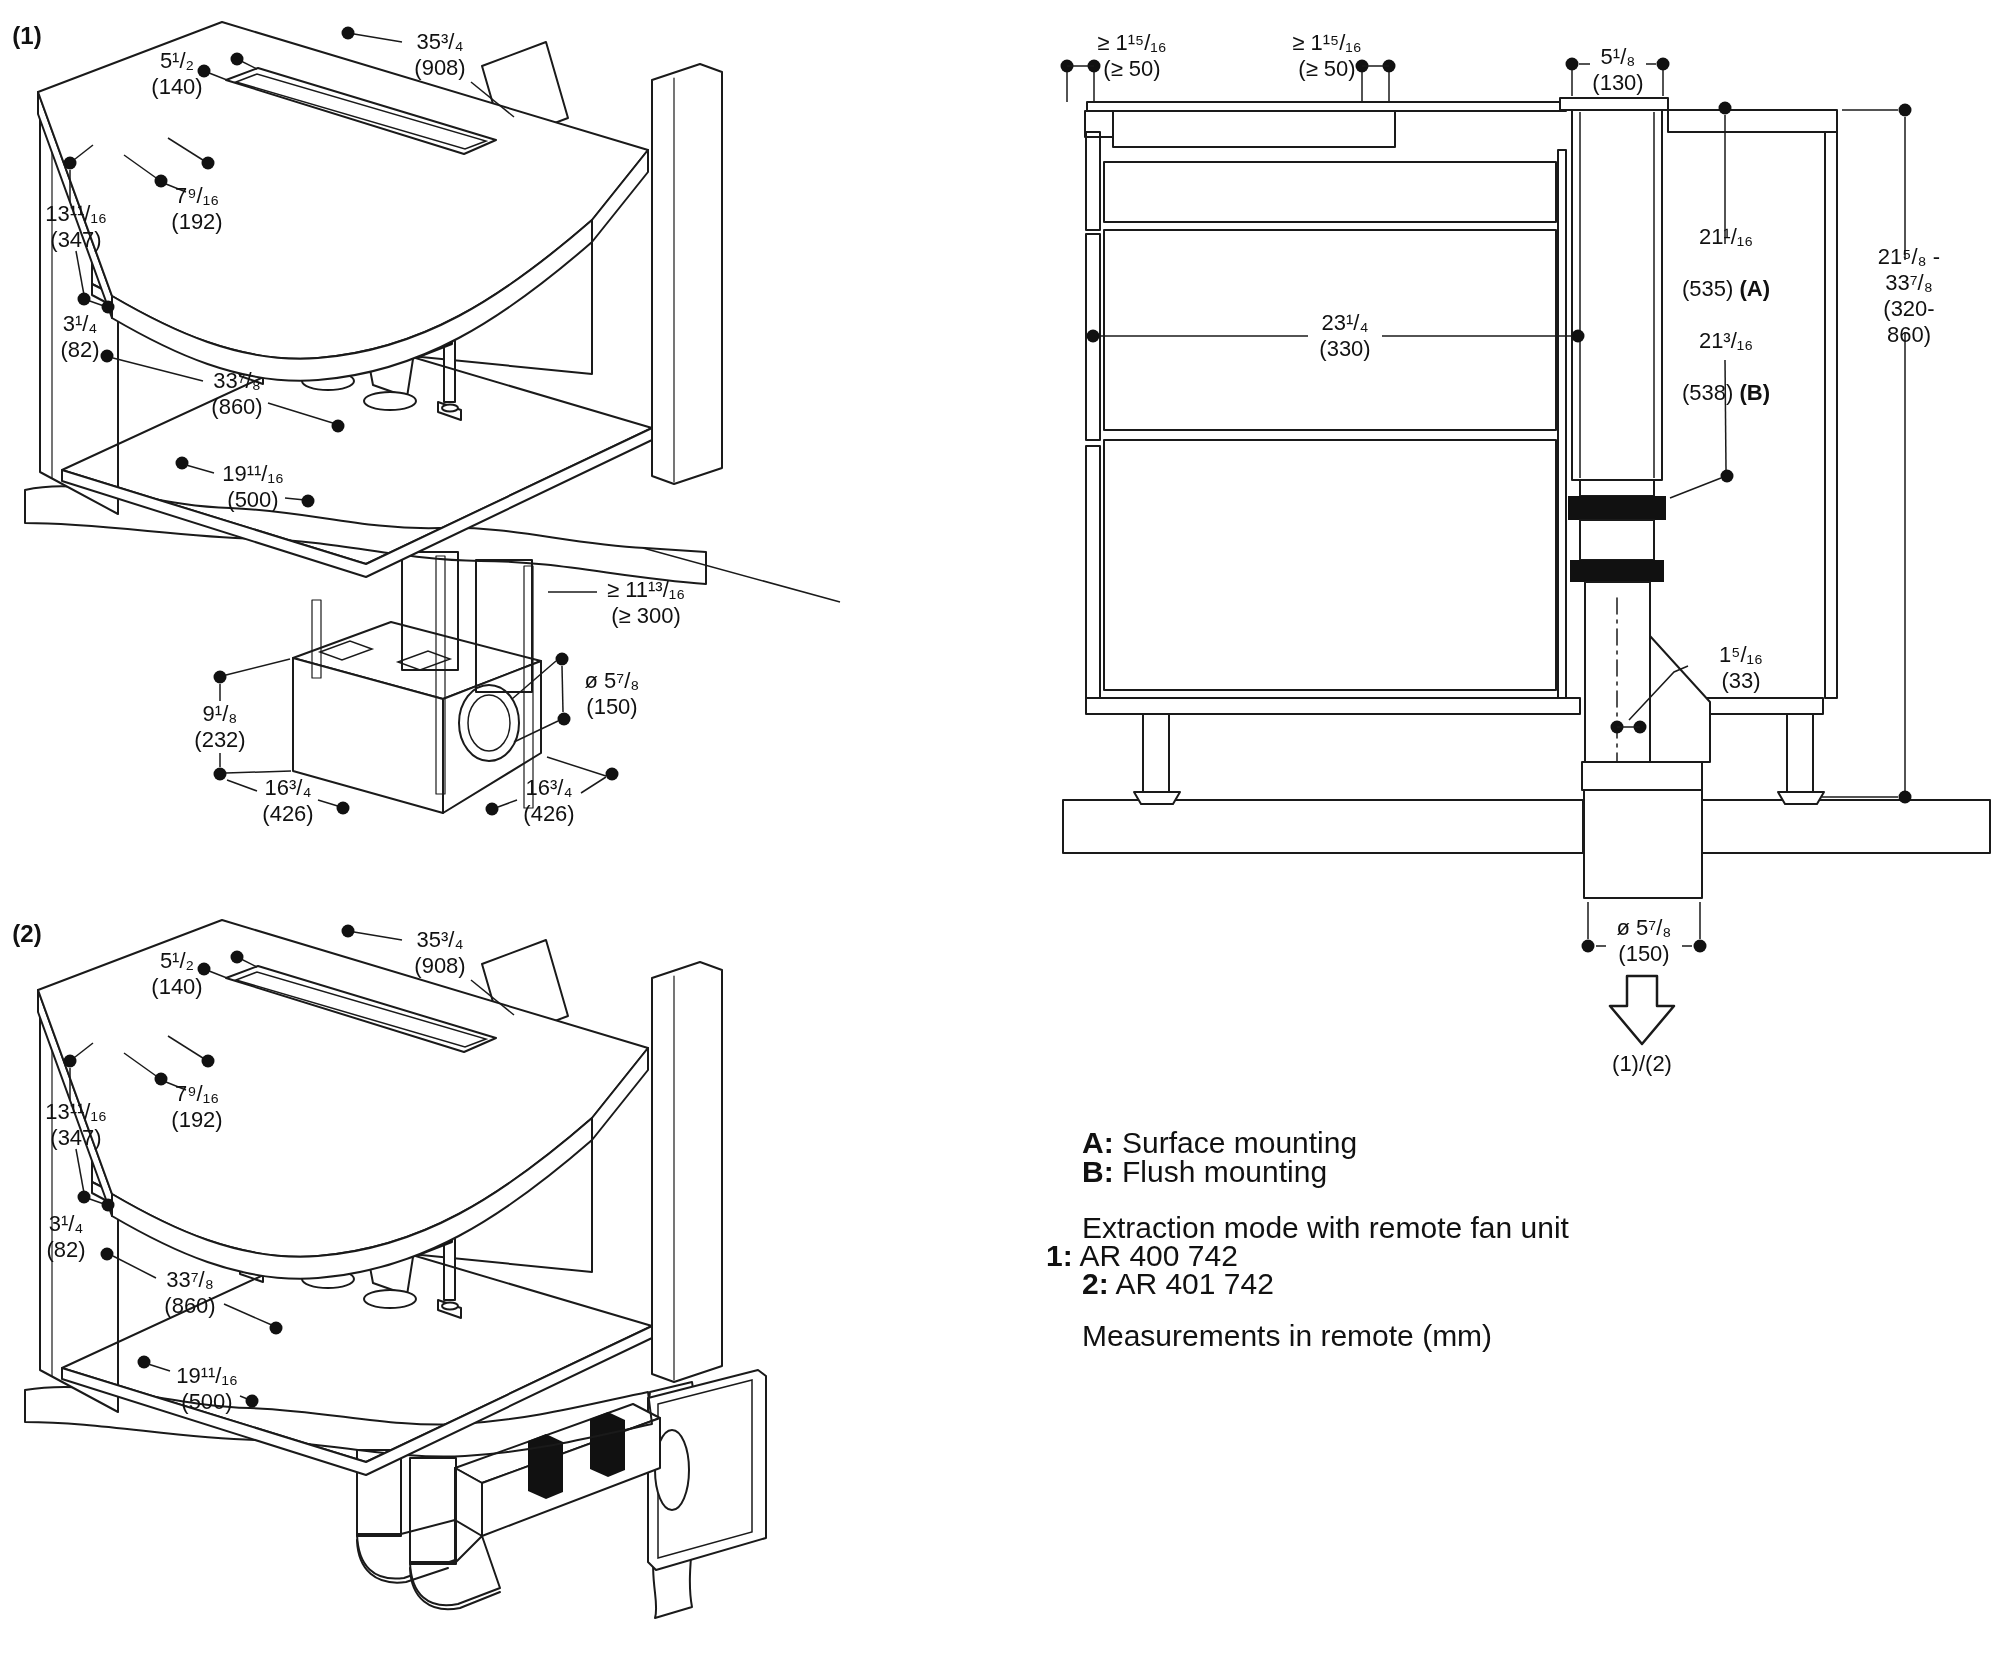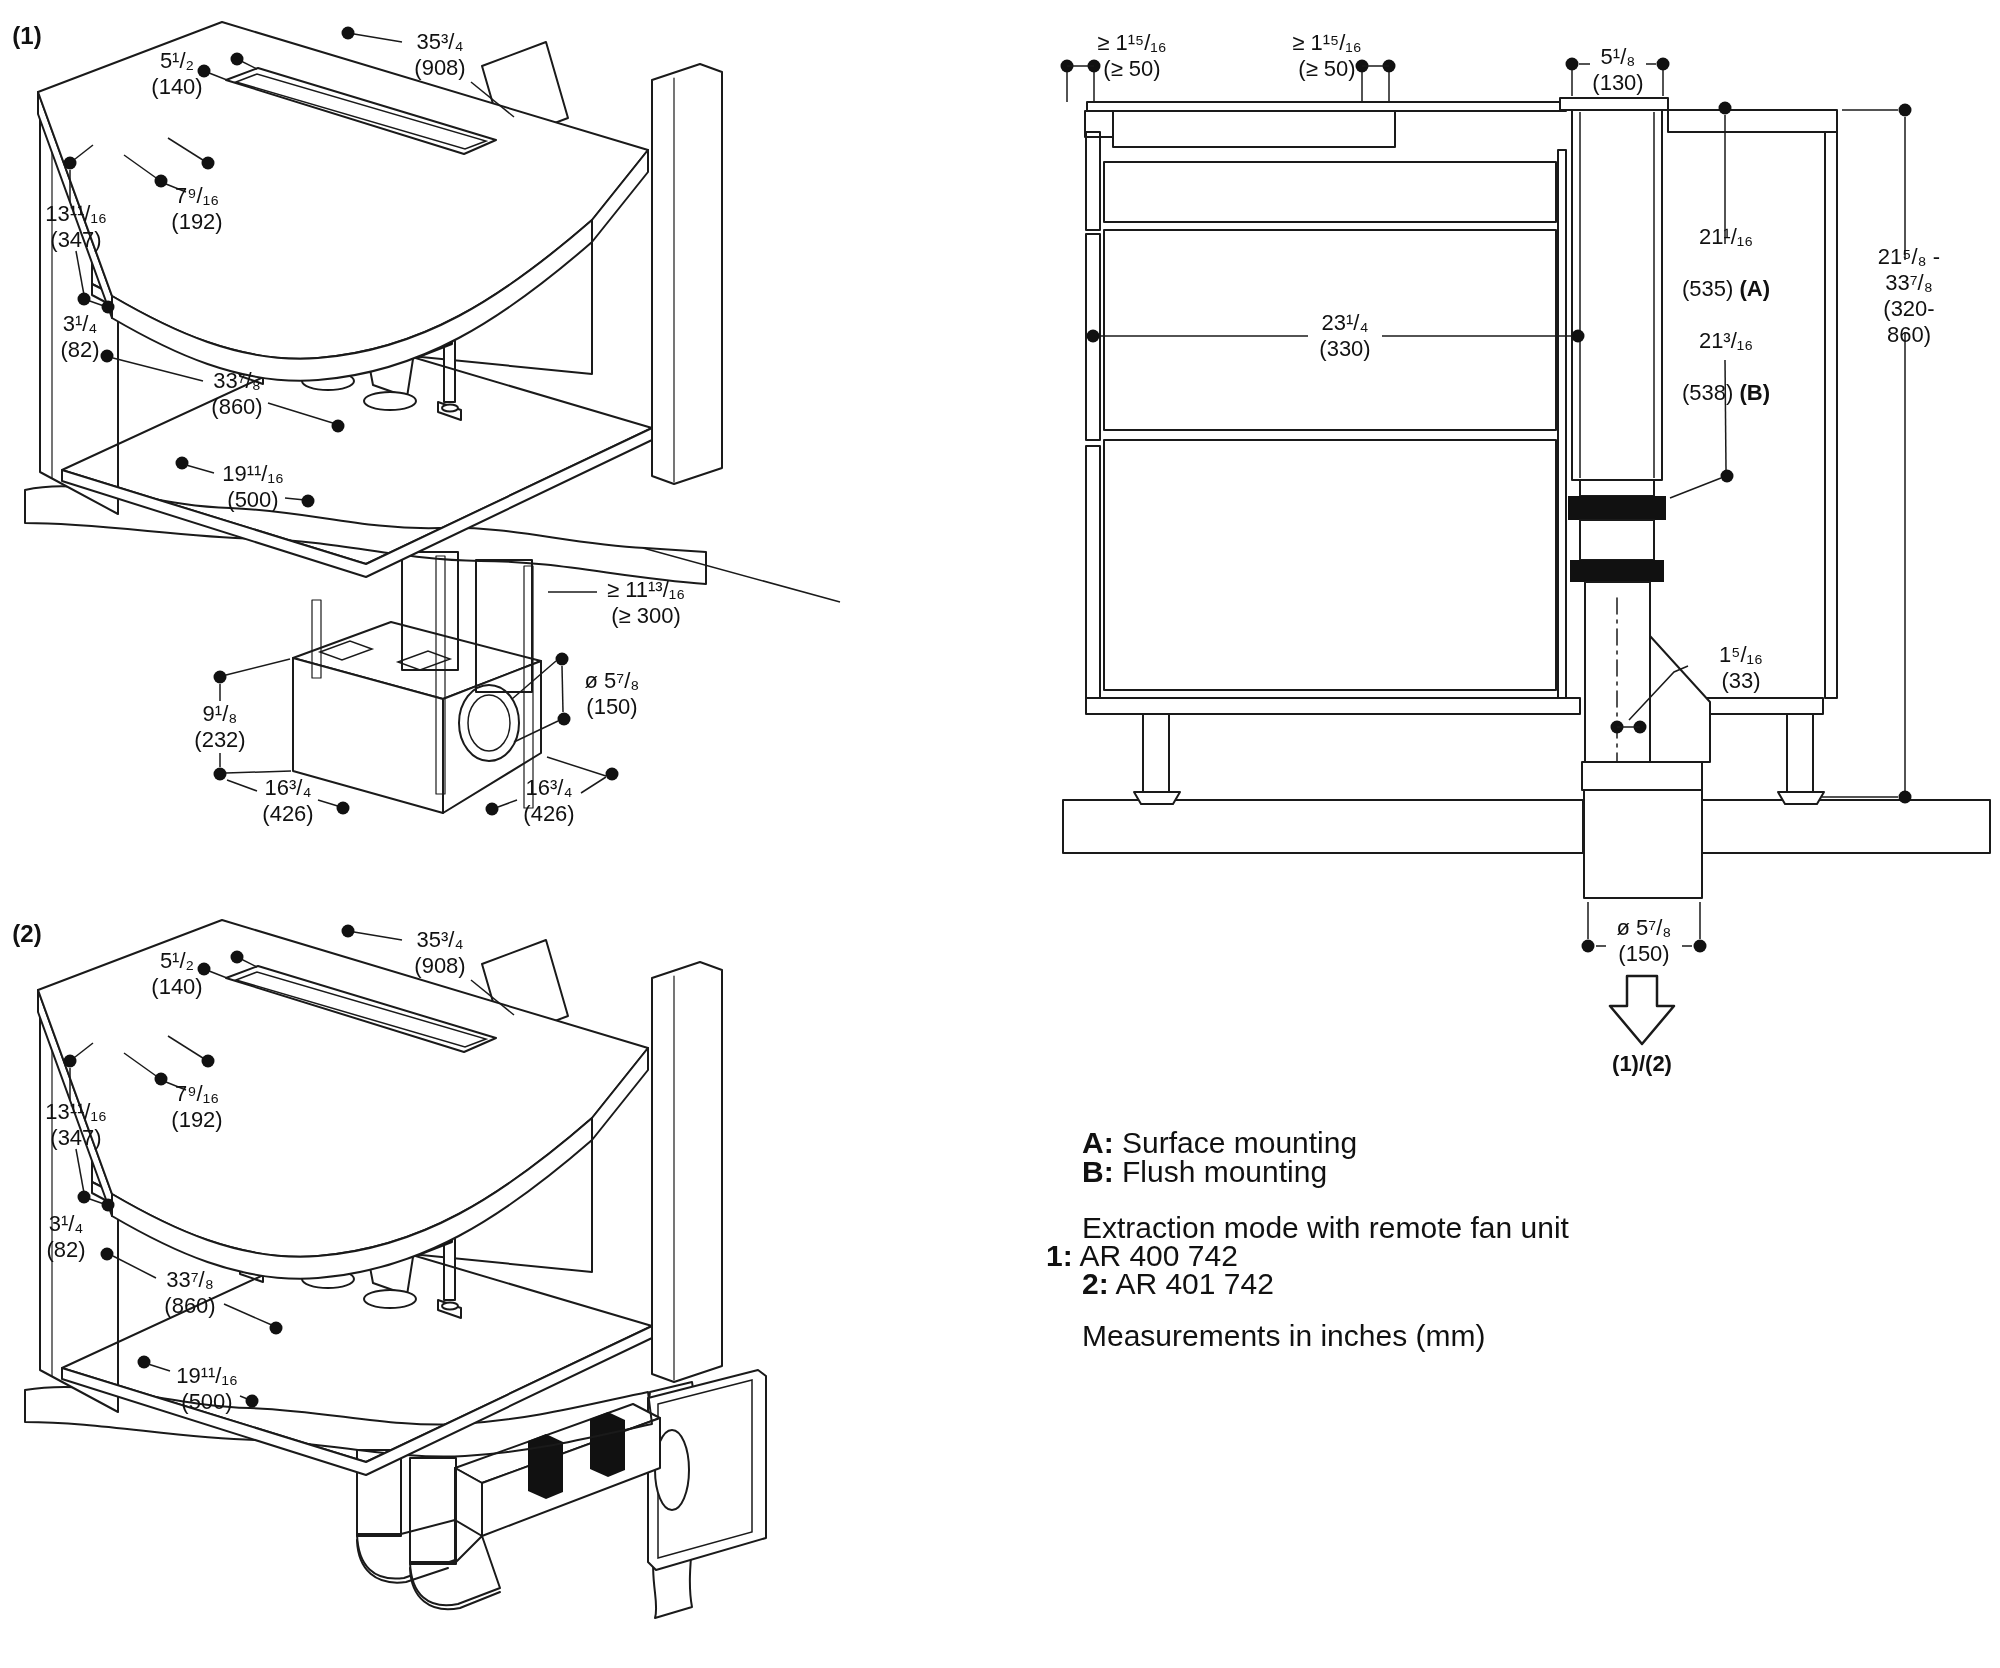--- a/index.html
+++ b/index.html
@@ -2,21 +2,21 @@
 <html><head>
 <meta charset="utf-8">
 <style>
   html,body{margin:0;padding:0;background:#fff}
   .page{position:relative;width:2000px;height:1668px;background:#fff;overflow:hidden;
         font-family:"Liberation Sans","DejaVu Sans",sans-serif;color:#111}
   .page svg{position:absolute;left:0;top:0}
   .lbl{position:absolute;transform:translate(-50%,-50%);text-align:center;
        font-size:22px;line-height:26px;white-space:pre-line;color:#111}
   .fig-num{font-weight:bold;font-size:24px}
-  .bold{font-weight:bold}
+  .bold{font-weight:normal}
   .note{position:absolute;font-size:30px;line-height:26px;white-space:nowrap}
   .note b{font-weight:bold}
   
   .ln{stroke:#1a1a1a;stroke-width:2;stroke-linejoin:round;stroke-linecap:round;fill:none}
   .fw{fill:#fff}
   .dln{stroke:#1a1a1a;stroke-width:1.5;fill:none}
   .dash{stroke-dasharray:11 8}
   .dashdot{stroke-dasharray:16 6 3 6;stroke-width:1.5}
   .thin{stroke-width:1.2}
 </style>
@@ -369,15 +369,15 @@
 (33)</div>
 <div class="lbl" style="left:1644px;top:941px">ø 5⁷/₈
 (150)</div>
 <div class="lbl bold" style="left:1642px;top:1064px">(1)/(2)</div>
 
 <div class="note" style="left:1082px;top:1130px"><b>A:</b> <span>Surface mounting</span></div>
 <div class="note" style="left:1082px;top:1159px"><b>B:</b> <span>Flush mounting</span></div>
 <div class="note" style="left:1082px;top:1215px">Extraction mode with remote fan unit</div>
 <div class="note" style="left:1046px;top:1243px"><b>1:</b> <span>AR 400 742</span></div>
 <div class="note" style="left:1082px;top:1271px"><b>2:</b> <span>AR 401 742</span></div>
-<div class="note" style="left:1082px;top:1323px">Measurements in inches (mm)</div>
+<div class="note" style="left:1082px;top:1323px">Measurements in remote (mm)</div>
 
 </div>
 
 </body></html>

